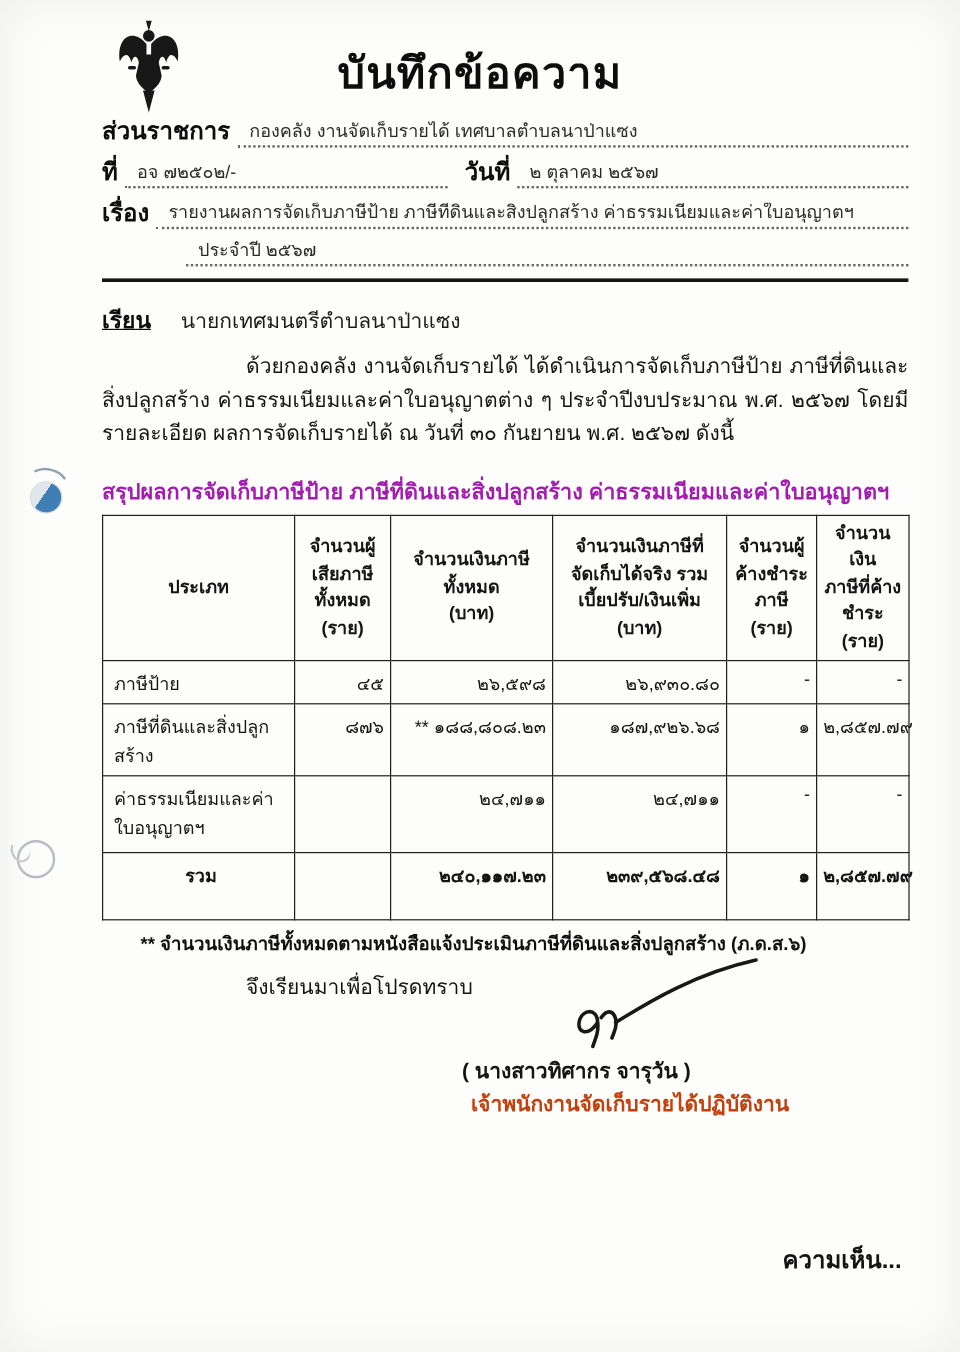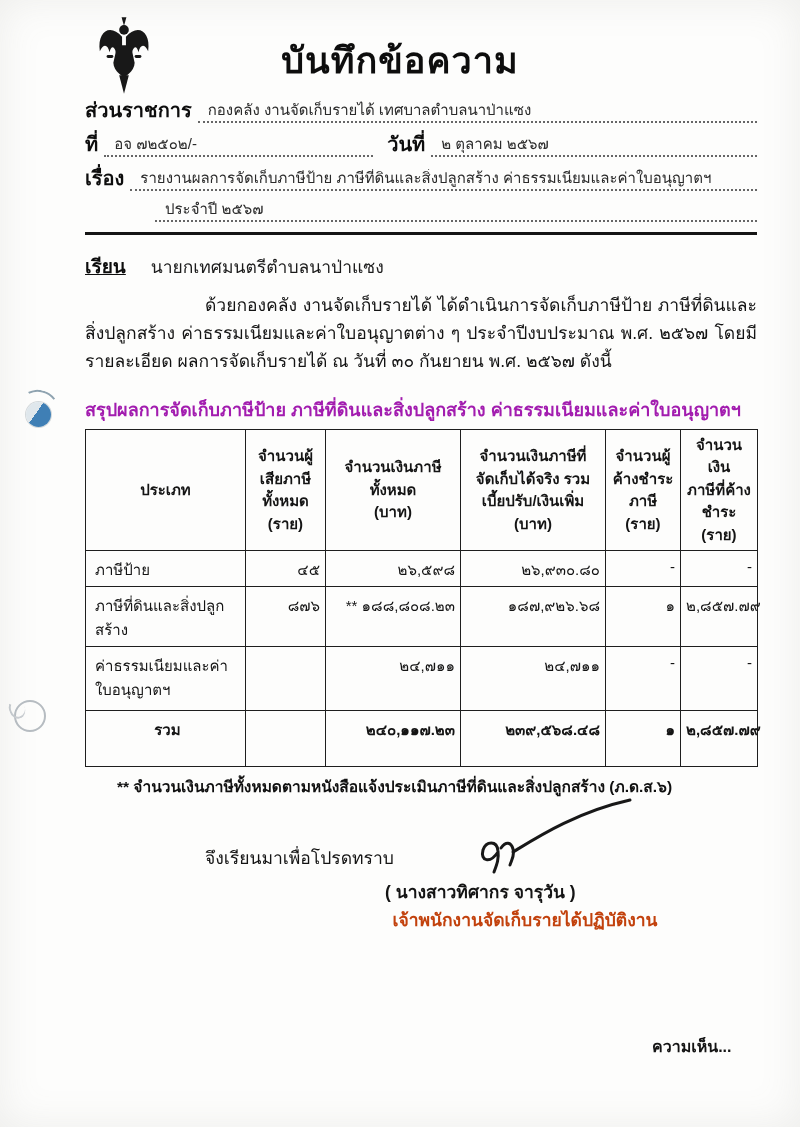--- a/index.html
+++ b/index.html
@@ -59,27 +59,27 @@
     color:#141414;
   }
   table.data th{font-weight:bold;text-align:center;white-space:pre-line;line-height:1.5;}
   table.data td{text-align:right;vertical-align:top;padding-top:7px;}
   table.data td.rowlabel{text-align:left;padding-left:9px;}
   tr.total td{font-weight:bold;}
   tr.total td.rowlabel{text-align:center;}
 
   .footnote{margin-top:7px;padding-left:32px;font-size:15.5px;font-weight:bold;color:#101010;}
 
-  .closing{position:absolute;left:205px;top:844px;font-size:17.5px;color:#141414;}
+  .closing{position:absolute;left:205px;top:808px;font-size:17.5px;color:#141414;}
   .signature{position:absolute;left:468px;top:796px;width:170px;height:86px;}
   .signer-name{position:absolute;left:385px;top:878px;width:280px;text-align:left;
     font-size:17.5px;font-weight:bold;color:#141414;}
   .signer-pos{position:absolute;left:355px;top:906px;width:340px;text-align:center;
     font-size:17.5px;font-weight:bold;color:#c2410c;}
-  .comment{position:absolute;left:652px;top:1034px;font-size:16px;font-weight:bold;color:#141414;}
+  .comment{position:absolute;left:652px;top:1034px;font-size:20px;font-weight:bold;color:#141414;}
 
   
   .punch-blue{
     position:absolute;left:26px;top:402px;width:25px;height:25px;border-radius:50%;
     background:linear-gradient(125deg,#dfe7ec 42%,#3f7fb5 42%);
     box-shadow:0 0 0 1px rgba(90,110,125,.25);
   }
   .punch-blue::before{
     content:"";position:absolute;left:-6px;top:-12px;width:34px;height:30px;border-radius:50%;
     border-top:2px solid #8fa3b0;border-right:2px solid transparent;border-left:2px solid transparent;border-bottom:none;

